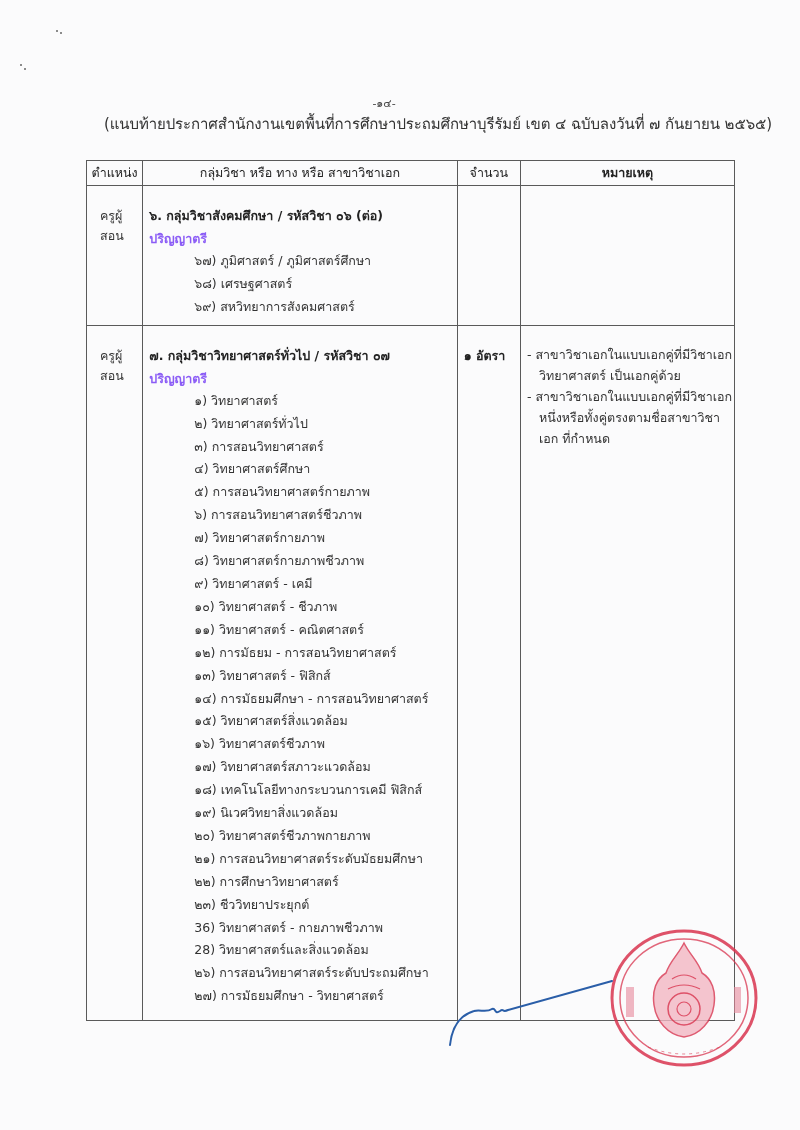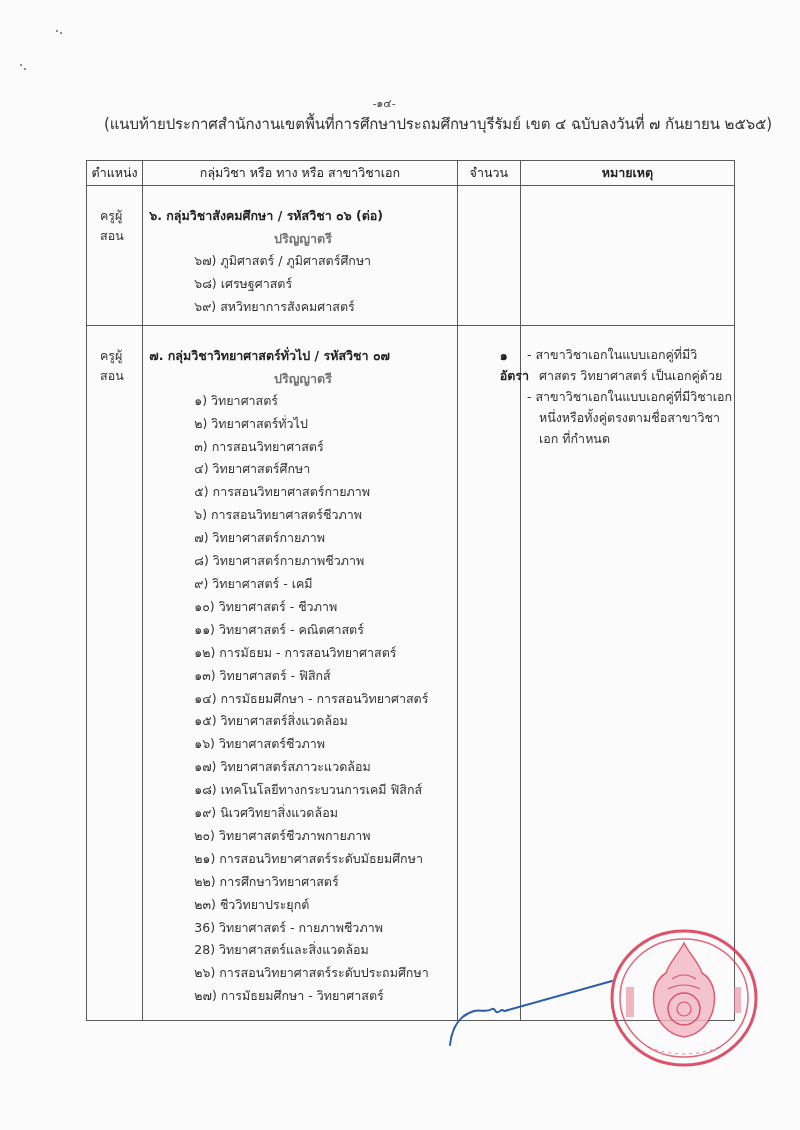--- a/index.html
+++ b/index.html
@@ -30,25 +30,25 @@
     font-weight: normal; height: 24px; vertical-align: middle; text-align: center; color: #222;
   }
   table.main th.bold { font-weight: bold; }
   .c-pos { width: 56px; }
   .c-subj { width: 313px; }
   .c-qty { width: 63px; }
   .c-rem { width: 213px; }
 
   td .cell-pos { padding: 20px 0 0 4px; color: #333; margin-left: 9px; }
   td .cell-subj { padding: 18px 0 6px 6px; }
-  td .cell-qty { padding: 20px 0 0 6px; font-weight: bold; color: #222; margin-left: 36px; }
+  td .cell-qty { padding: 20px 0 0 6px; font-weight: bold; color: #222; }
   td .cell-rem { padding: 18px 0 0 6px; }
 
   .group-title { font-weight: bold; color: #222; line-height: 23px; white-space: nowrap; }
-  .degree { font-weight: bold; color: #737373; line-height: 23px; text-align: center; }
+  .degree { font-weight: bold; color: #8b5cf6; line-height: 23px; }
   .subj-item { line-height: 22.9px; color: #333; white-space: nowrap; margin-left: 45px; }
   .remark { line-height: 21px; color: #333; padding-left: 12px; text-indent: -12px; }
 
   .row1 td { height: 131px; }
   .row2 td { height: 694px; }
 
   .signature { position: absolute; left: 446px; top: 975px; width: 170px; height: 80px; }
   .stamp { position: absolute; left: 608px; top: 927px; width: 152px; height: 142px; }
 </style>
 </head>
@@ -133,21 +133,21 @@
           <div class="subj-item">28) วิทยาศาสตร์และสิ่งแวดล้อม</div>
           <div class="subj-item">๒๖) การสอนวิทยาศาสตร์ระดับประถมศึกษา</div>
           <div class="subj-item">๒๗) การมัธยมศึกษา - วิทยาศาสตร์</div>
         </div>
       </td>
       <td>
         <div class="cell-qty">๑ อัตรา</div>
       </td>
       <td>
         <div class="cell-rem">
-          <div class="remark">- สาขาวิชาเอกในแบบเอกคู่ที่มีวิศาสตร วิทยาศาสตร์ เป็นเอกคู่ด้วย</div>
+          <div class="remark">- สาขาวิชาเอกในแบบเอกคู่ที่มีวิชาเอก วิทยาศาสตร์ เป็นเอกคู่ด้วย</div>
           <div class="remark">- สาขาวิชาเอกในแบบเอกคู่ที่มีวิชาเอก หนึ่งหรือทั้งคู่ตรงตามชื่อสาขาวิชาเอก ที่กำหนด</div>
         </div>
       </td>
     </tr>
   </tbody>
 </table>
 
 <svg class="stamp" viewBox="0 0 152 142">
   <ellipse cx="76" cy="71" rx="72" ry="67" fill="none" stroke="#d8344f" stroke-width="3" opacity="0.85"></ellipse>
   <ellipse cx="76" cy="71" rx="64" ry="59" fill="none" stroke="#d8344f" stroke-width="1.5" opacity="0.75"></ellipse>

